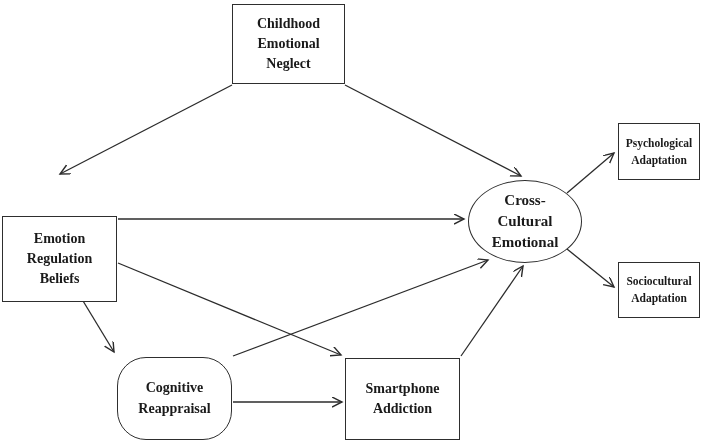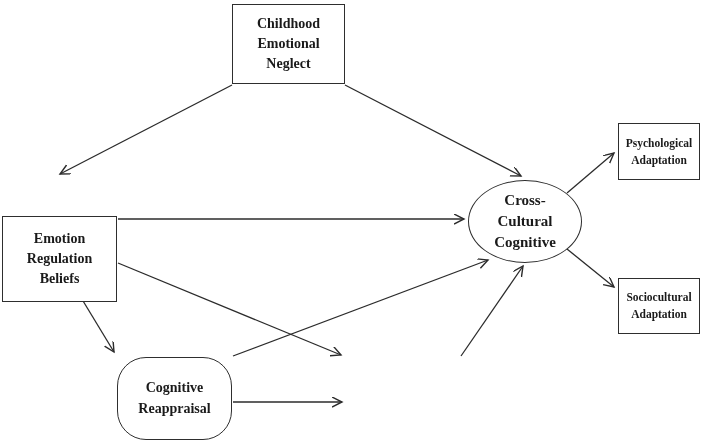--- a/index.html
+++ b/index.html
@@ -53,21 +53,21 @@
     border-radius: 50%;
     font-size: 15px;
     line-height: 1.4;
   }
   #node-cen  { left: 232px; top: 4px;   width: 113px; height: 80px; }
   #node-erb  { left: 2px;   top: 176px; width: 115px; height: 86px; margin-top: 40px; }
   #node-cr   { left: 117px; top: 357px; width: 115px; height: 83px; border-radius: 29px; }
   #node-sa   { left: 345px; top: 358px; width: 115px; height: 82px; }
   #node-cca  { left: 468px; top: 180px; width: 114px; height: 83px; }
   #node-pa   { left: 618px; top: 123px; width: 82px;  height: 57px; }
-  #node-soc  { left: 618px; top: 262px; width: 82px;  height: 56px; margin-top: 16px; }
+  #node-soc  { left: 618px; top: 262px; width: 82px;  height: 56px; }
 </style>
 </head>
 <body>
 
 <div class="canvas">
 
   <svg class="edges-layer" width="704" height="445" viewBox="0 0 704 445" xmlns="http://www.w3.org/2000/svg">
     <defs>
       <marker id="arrow" markerWidth="13" markerHeight="12" refX="10" refY="5" orient="auto" markerUnits="userSpaceOnUse">
         <path d="M0,0 L10,5 L0,10" fill="none" stroke="#2b2b2b" stroke-width="1.4"></path>
@@ -92,23 +92,26 @@
   </div>
 
   <div class="node node-rect-main" id="node-erb">
     <div class="label">Emotion Regulation Beliefs</div>
   </div>
 
   <div class="node node-rect-main" id="node-cr">
     <div class="label">Cognitive Reappraisal</div>
   </div>
 
+  <div class="node node-rect-main" id="node-sa">
+    <div class="label">Smartphone Addiction</div>
+  </div>
 
   <div class="node node-ellipse" id="node-cca">
-    <div class="label">Cross-Cultural Cognitive</div>
+    <div class="label">Cross-Cultural Emotional</div>
   </div>
 
   <div class="node node-rect-small" id="node-pa">
     <div class="label">Psychological Adaptation</div>
   </div>
 
   <div class="node node-rect-small" id="node-soc">
     <div class="label">Sociocultural Adaptation</div>
   </div>
 

